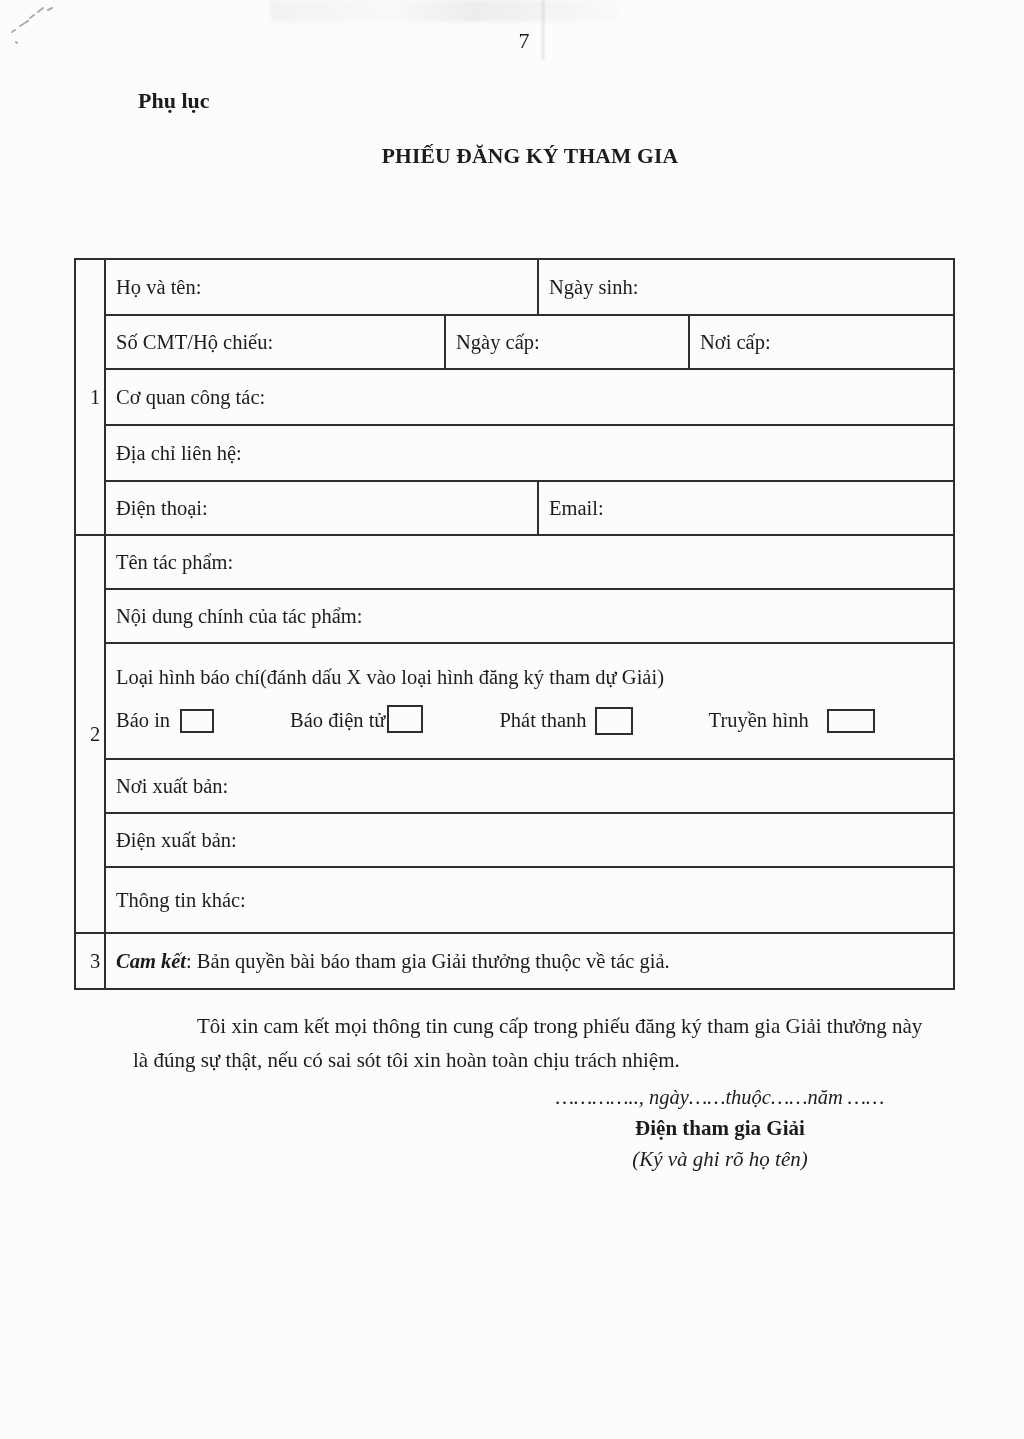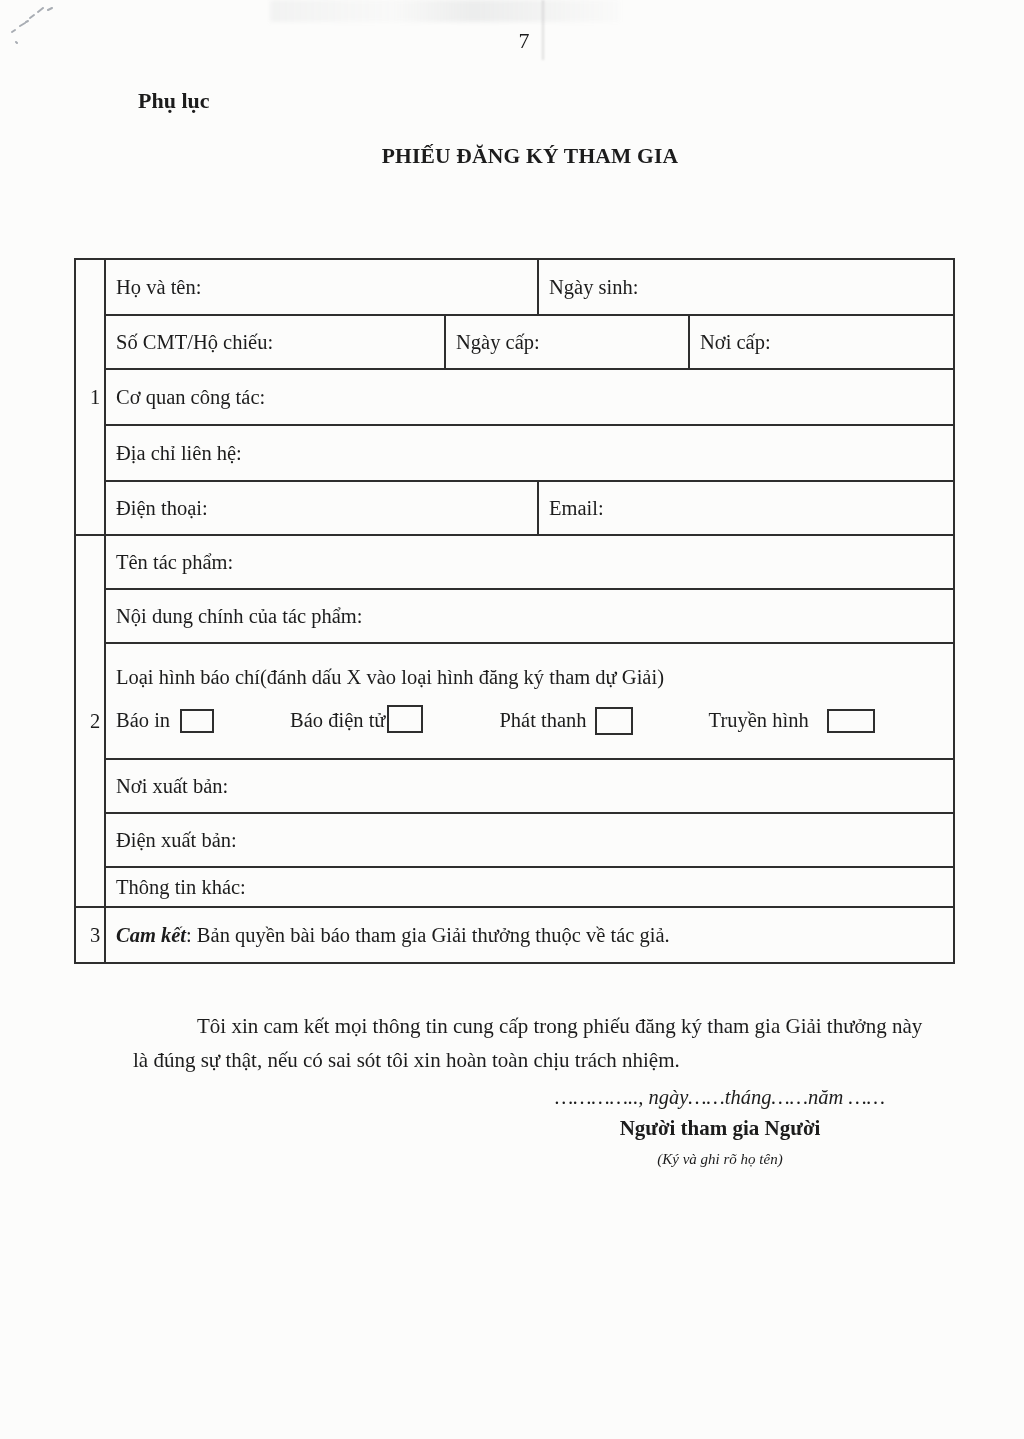--- a/index.html
+++ b/index.html
@@ -28,41 +28,41 @@
     border-collapse:collapse;table-layout:fixed;
   }
   table.form td{
     border:2px solid #2e2e2e;
     font-size:20.5px;
     padding:0 0 0 10px;
     vertical-align:middle;
     overflow:hidden;
   }
   td.num{text-align:center;padding:0;font-size:20px;}
-  tr.r56{height:56px;} tr.r54{height:54px;} tr.r53{height:40px;} tr.r100{height:116px;}
+  tr.r56{height:56px;} tr.r54{height:54px;} tr.r53{height:66px;} tr.r100{height:116px;}
   
   .type-cell{padding-top:10px;padding-bottom:12px;}
   .type-line1{display:block;margin-bottom:16px;}
   .cb-row{display:flex;align-items:center;gap:76px;}
   .cb-item{display:flex;align-items:center;white-space:nowrap;}
   .cb-box{display:inline-block;border:2px solid #2e2e2e;background:#fcfcfb;}
   .cb-item:nth-child(1) .cb-box{width:30px;height:20px;margin-left:10px;}
   .cb-item:nth-child(2) .cb-box{width:32px;height:24px;margin-left:2px;margin-bottom:4px;}
   .cb-item:nth-child(3) .cb-box{width:34px;height:24px;margin-left:8px;}
   .cb-item:nth-child(4) .cb-box{width:44px;height:20px;margin-left:18px;}
   .bi{font-weight:bold;font-style:italic;}
   
   .declaration{
     position:absolute;left:133px;top:988px;width:790px;
     font-size:21px;line-height:34px;text-indent:64px;
   }
   .sign-block{position:absolute;left:520px;top:1082px;width:400px;text-align:center;line-height:31px;}
   .sign-date{font-style:italic;font-size:20.5px;}
   .sign-title{font-weight:bold;font-size:21px;}
-  .sign-note{font-style:italic;font-size:15px;}
+  .sign-note{font-style:italic;font-size:21px;}
 </style>
 </head>
 <body>
 
 <svg class="scribble" width="70" height="52" viewBox="0 0 70 52">
   <g stroke="#8d939c" stroke-width="2" stroke-linecap="round" fill="none">
     <path d="M30 10 l5 -4"></path>
       <path d="M40 8 l4 -2"></path>
       <path d="M22 16 l4 -3"></path>
     <path d="M12 24 l5 -3"></path>
@@ -153,16 +153,16 @@
     <td colspan="4">
       <span class="bi">Cam kết</span><span>: Bản quyền bài báo tham gia Giải thưởng thuộc về tác giả.</span>
     </td>
   </tr>
 </tbody>
   </table>
 
 <p class="declaration">Tôi xin cam kết mọi thông tin cung cấp trong phiếu đăng ký tham gia Giải thưởng này là đúng sự thật, nếu có sai sót tôi xin hoàn toàn chịu trách nhiệm.</p>
 
 <div class="sign-block">
-  <div class="sign-date">………….., ngày……tháng……năm ……</div>
-  <div class="sign-title">Người tham gia Người</div>
+  <div class="sign-date">………….., ngày……thuộc……năm ……</div>
+  <div class="sign-title">Điện tham gia Giải</div>
   <div class="sign-note">(Ký và ghi rõ họ tên)</div>
 </div>
 
 </body></html>

